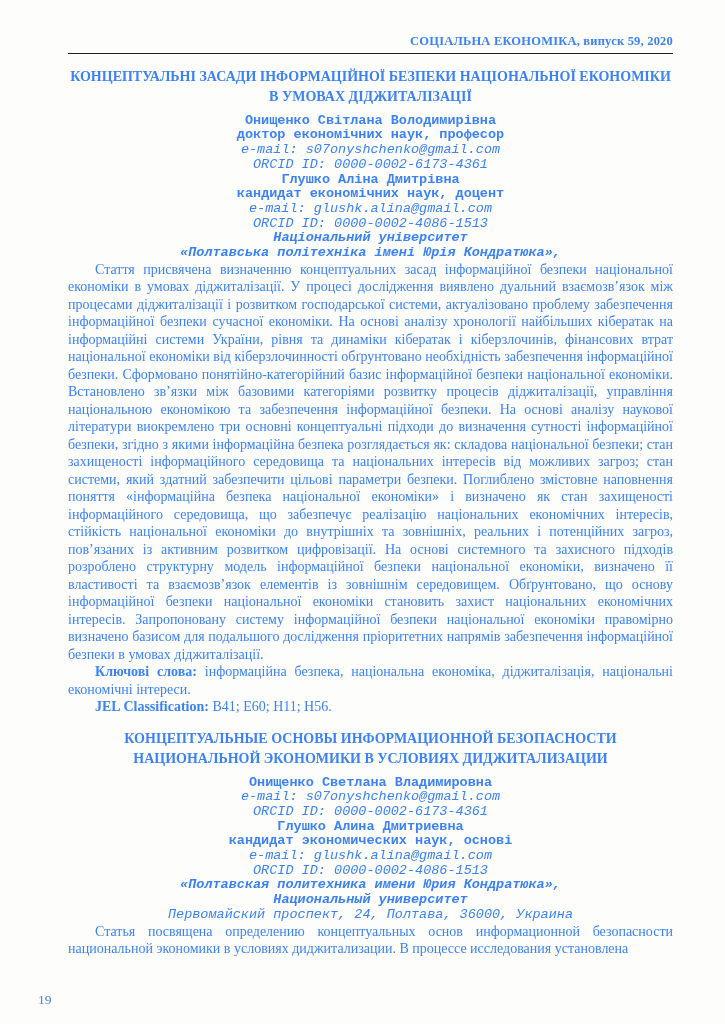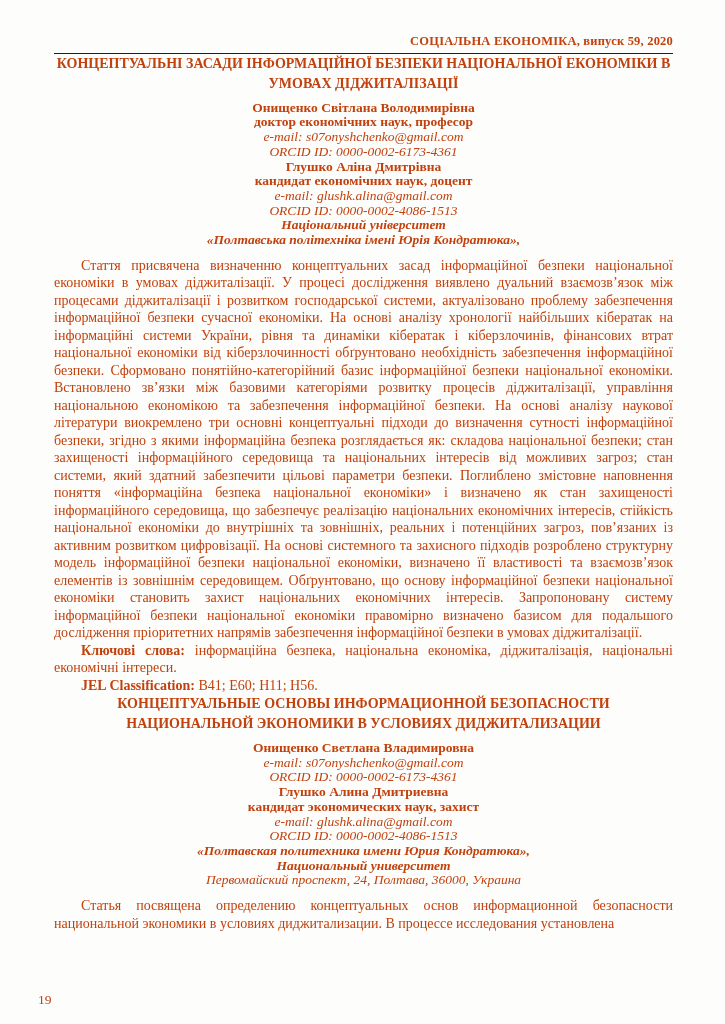--- a/index.html
+++ b/index.html
@@ -6,24 +6,24 @@
     margin: 0;
     padding: 0;
     background: #ffffff;
   }
   .page {
     position: relative;
     width: 725px;
     height: 1024px;
     margin: 0 auto;
     background: #fdfdfc;
-    color: #c2410c;
+    color: #3b82f6;
     font-family: "Liberation Serif", "DejaVu Serif", serif;
     box-sizing: border-box;
-    padding: 34px 52px 0 54px;
+    padding: 34px 52px 0 68px;
     overflow: hidden;
   }
   .b  { font-weight: bold; }
   .i  { font-style: italic; }
   .bi { font-weight: bold; font-style: italic; }
 
   .journal-header {
     text-align: right;
     font-weight: bold;
     font-size: 12.5px;
@@ -34,34 +34,35 @@
     border-bottom: 1.5px solid #1f1f1f;
     margin: 4px 0 0 0;
   }
   .meta-row {
     display: flex;
     justify-content: space-between;
     margin-top: 11px;
     font-size: 13.5px;
   }
   .article-title {
+    margin-top: 13px;
     text-align: center;
     font-weight: bold;
     font-size: 14px;
     line-height: 1.42;
   }
   .authors {
     margin-top: 7px;
     text-align: center;
     font-size: 13.5px;
     line-height: 14.7px;
+    font-family: Liberation Mono, monospace;
   }
   .authors div { white-space: nowrap; }
   .body-text {
-    margin-top: 9px;
   }
   .para {
     margin: 0;
     font-size: 14px;
     line-height: 17.5px;
     text-align: justify;
     text-indent: 27px;
   }
   .page-number {
     position: absolute;
@@ -100,21 +101,21 @@
     <p class="para"><span class="b">JEL Classification:</span><span> B41; E60; H11; H56.</span></p>
   </div>
 
   <div class="article-title">КОНЦЕПТУАЛЬНЫЕ ОСНОВЫ ИНФОРМАЦИОННОЙ БЕЗОПАСНОСТИ НАЦИОНАЛЬНОЙ ЭКОНОМИКИ В УСЛОВИЯХ ДИДЖИТАЛИЗАЦИИ</div>
 
   <div class="authors">
     <div class="b">Онищенко Светлана Владимировна</div>
     <div class="i">e-mail: s07onyshchenko@gmail.com</div>
     <div class="i">ORCID ID: 0000-0002-6173-4361</div>
     <div class="b">Глушко Алина Дмитриевна</div>
-    <div class="b">кандидат экономических наук, захист</div>
+    <div class="b">кандидат экономических наук, основі</div>
     <div class="i">e-mail: glushk.alina@gmail.com</div>
     <div class="i">ORCID ID: 0000-0002-4086-1513</div>
     <div class="bi">«Полтавская политехника имени Юрия Кондратюка»,</div>
     <div class="bi">Национальный университет</div>
     <div class="i">Первомайский проспект, 24, Полтава, 36000, Украина</div>
   </div>
 
   <div class="body-text">
     <p class="para">Статья посвящена определению концептуальных основ информационной безопасности национальной экономики в условиях диджитализации. В процессе исследования установлена</p>
   </div>

